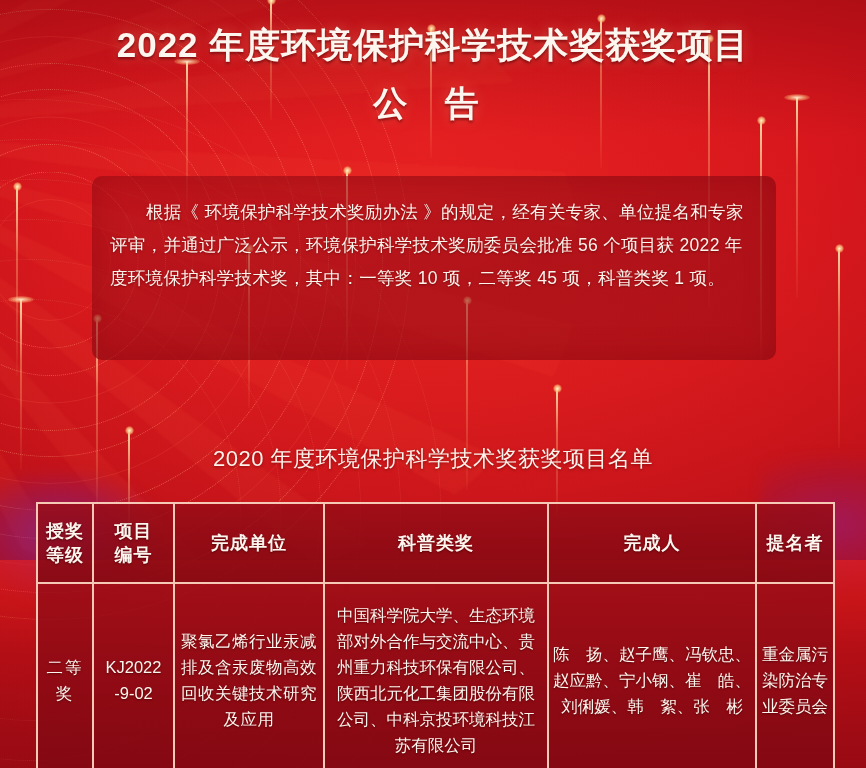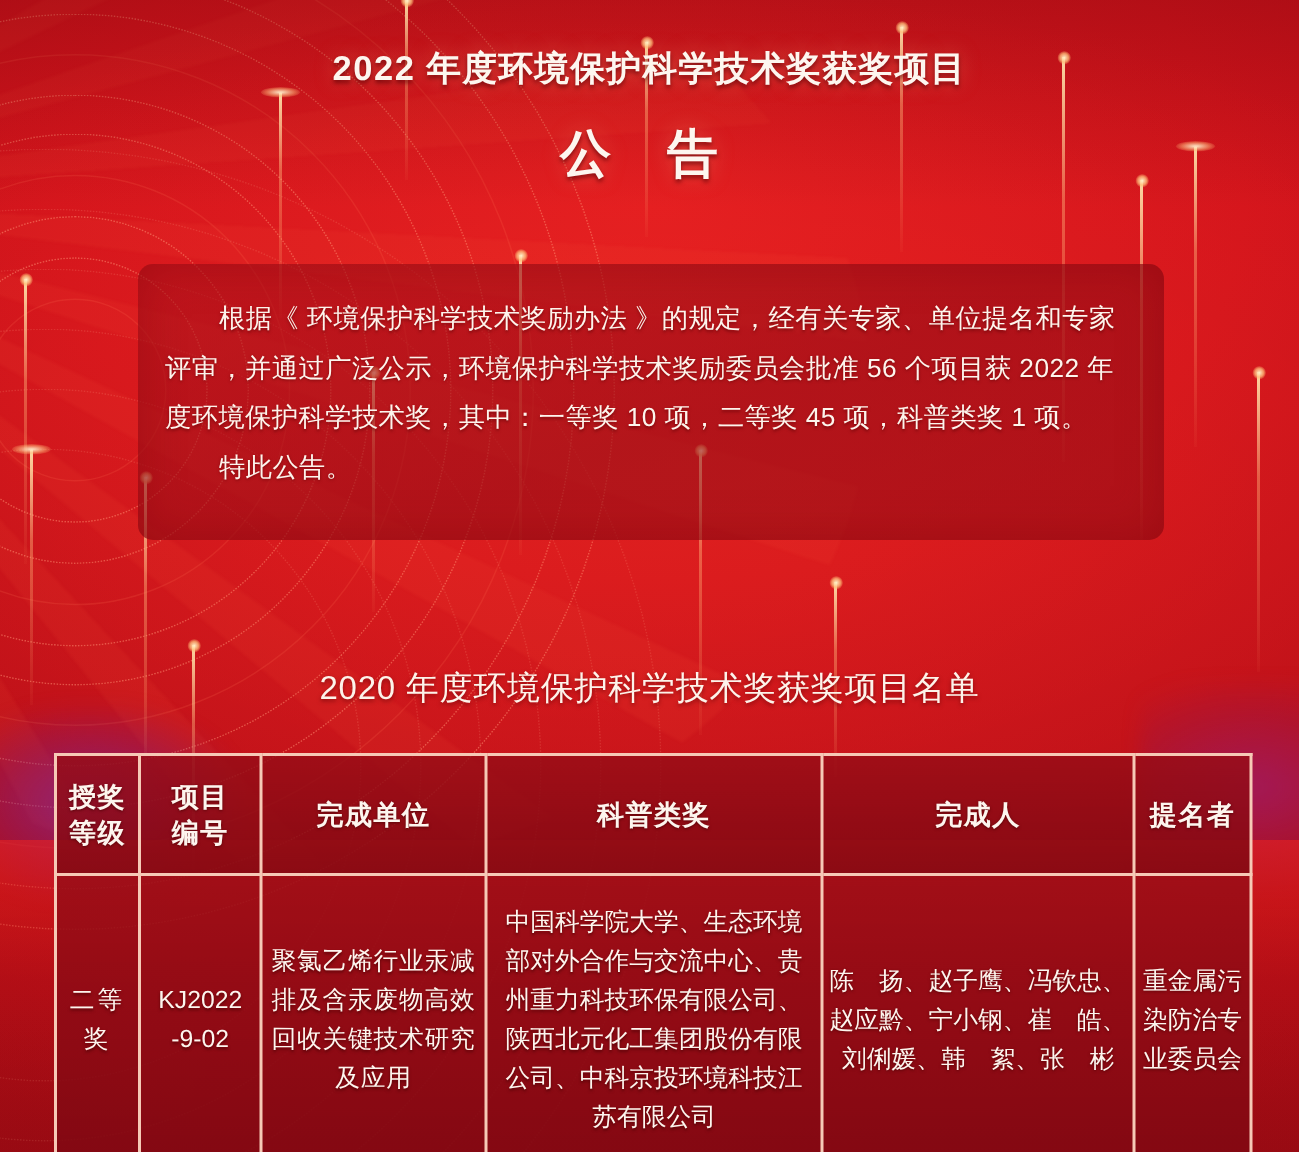--- a/index.html
+++ b/index.html
@@ -117,21 +117,21 @@
     z-index: 6;
   }
   .title-main, .title-sub {
     color: #fdf6ef;
     font-weight: bold;
     letter-spacing: 1px;
     text-shadow:
       0 2px 3px rgba(90,0,5,0.65),
       0 0 14px rgba(255,180,140,0.35);
   }
-  .title-main { font-size: 23px; line-height: 46px; }
+  .title-main { font-size: 35px; line-height: 46px; }
   .title-sub  { font-size: 34px; line-height: 46px; letter-spacing: 14px; margin-top: 12px; }
 
   
   .panel {
     position: absolute;
     left: 92px; top: 176px;
     width: 684px; height: 184px;
     border-radius: 10px;
     background: linear-gradient(160deg, rgba(170,16,26,0.55) 0%, rgba(150,12,22,0.62) 55%, rgba(140,10,20,0.50) 100%);
     box-shadow: 0 0 30px rgba(120,0,10,0.35) inset;
@@ -260,21 +260,20 @@
   <div class="glow-bottom"></div>
 
   <div class="title-wrap">
     <div class="title-main">2022 年度环境保护科学技术奖获奖项目</div>
     <div class="title-sub">公  告</div>
   </div>
 
   <div class="panel"></div>
   <div class="panel-text">
     <p class="indent">根据《 环境保护科学技术奖励办法 》的规定，经有关专家、单位提名和专家评审，并通过广泛公示，环境保护科学技术奖励委员会批准 56 个项目获 2022 年度环境保护科学技术奖，其中：一等奖 10 项，二等奖 45 项，科普类奖 1 项。</p>
-    <p class="indent">特此公告。</p>
   </div>
 
   <div class="list-title">2020 年度环境保护科学技术奖获奖项目名单</div>
 
   <table class="award-table">
     <colgroup>
       <col class="c-grade">
         <col class="c-code">
         <col class="c-name">
       <col class="c-unit">

